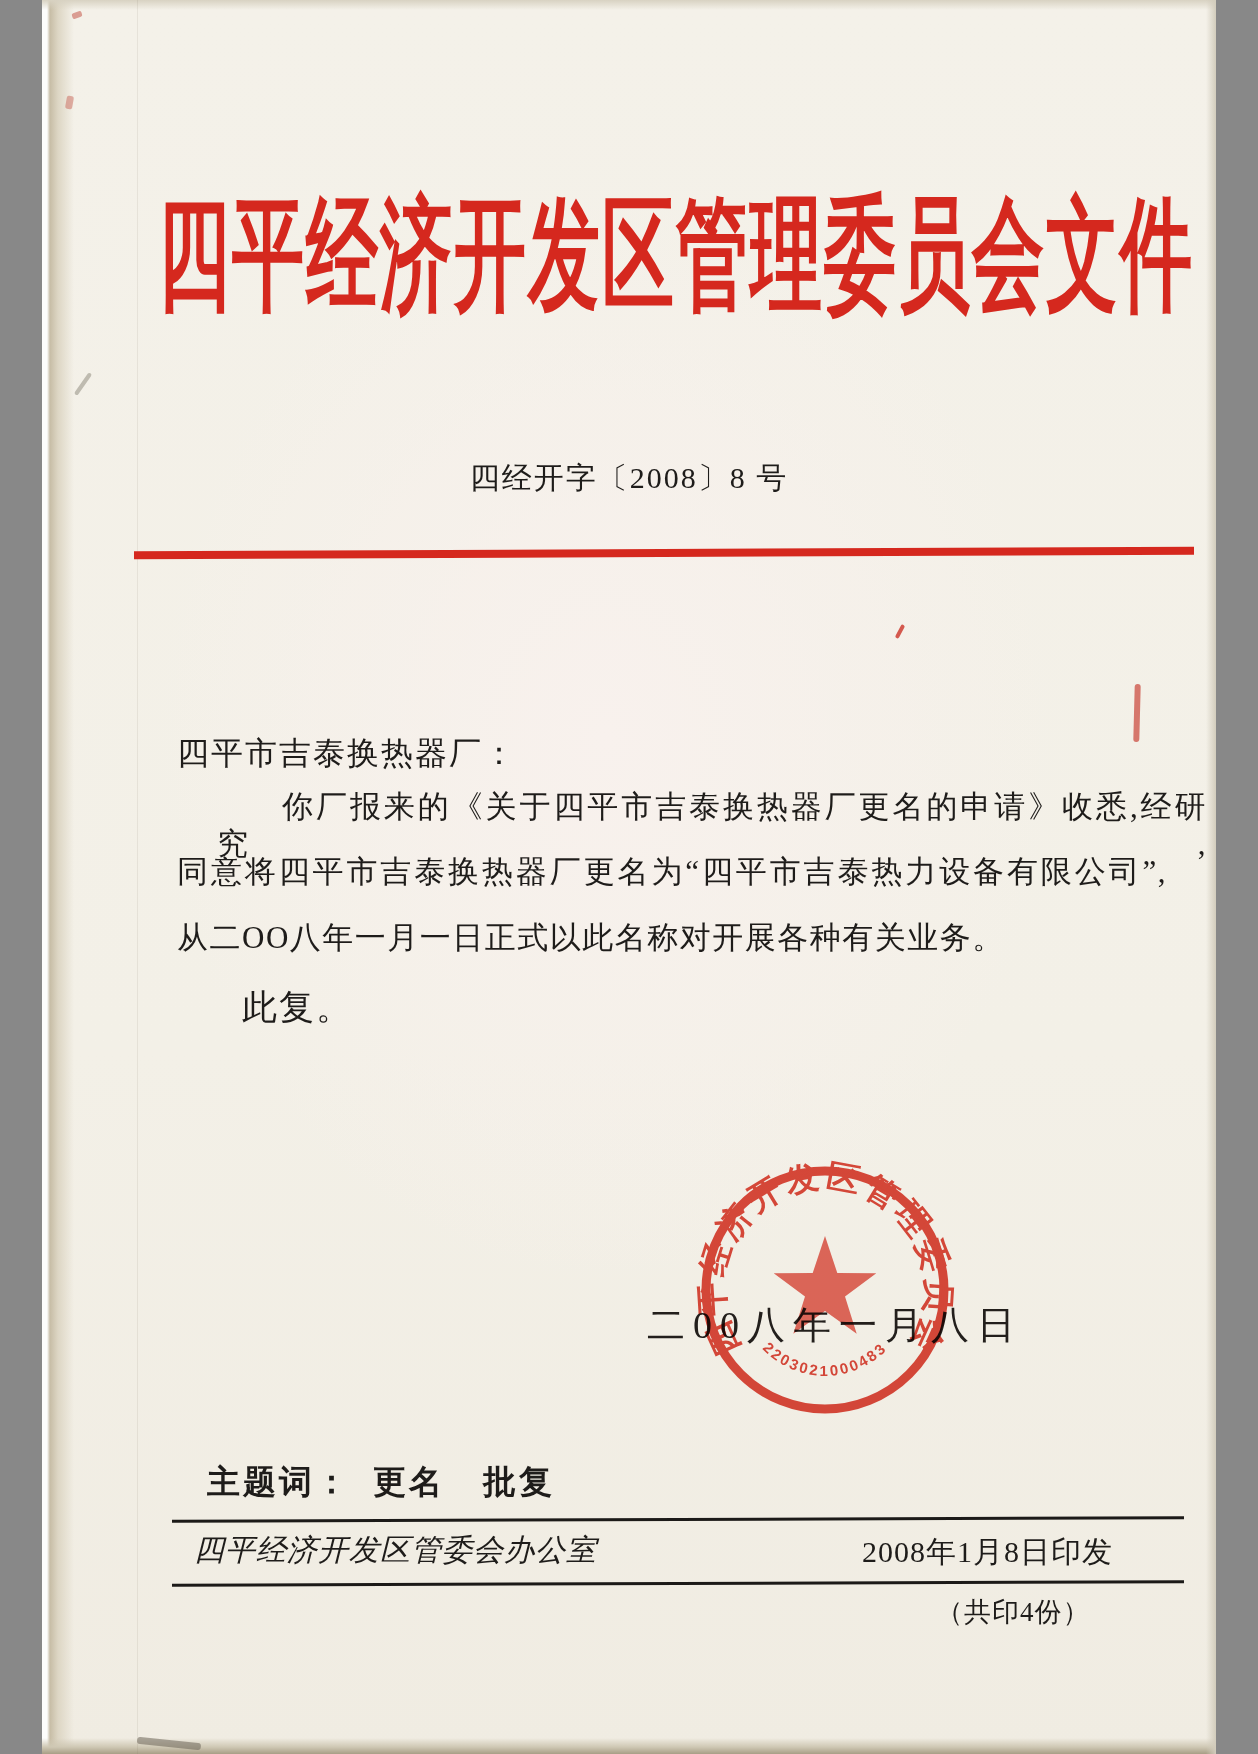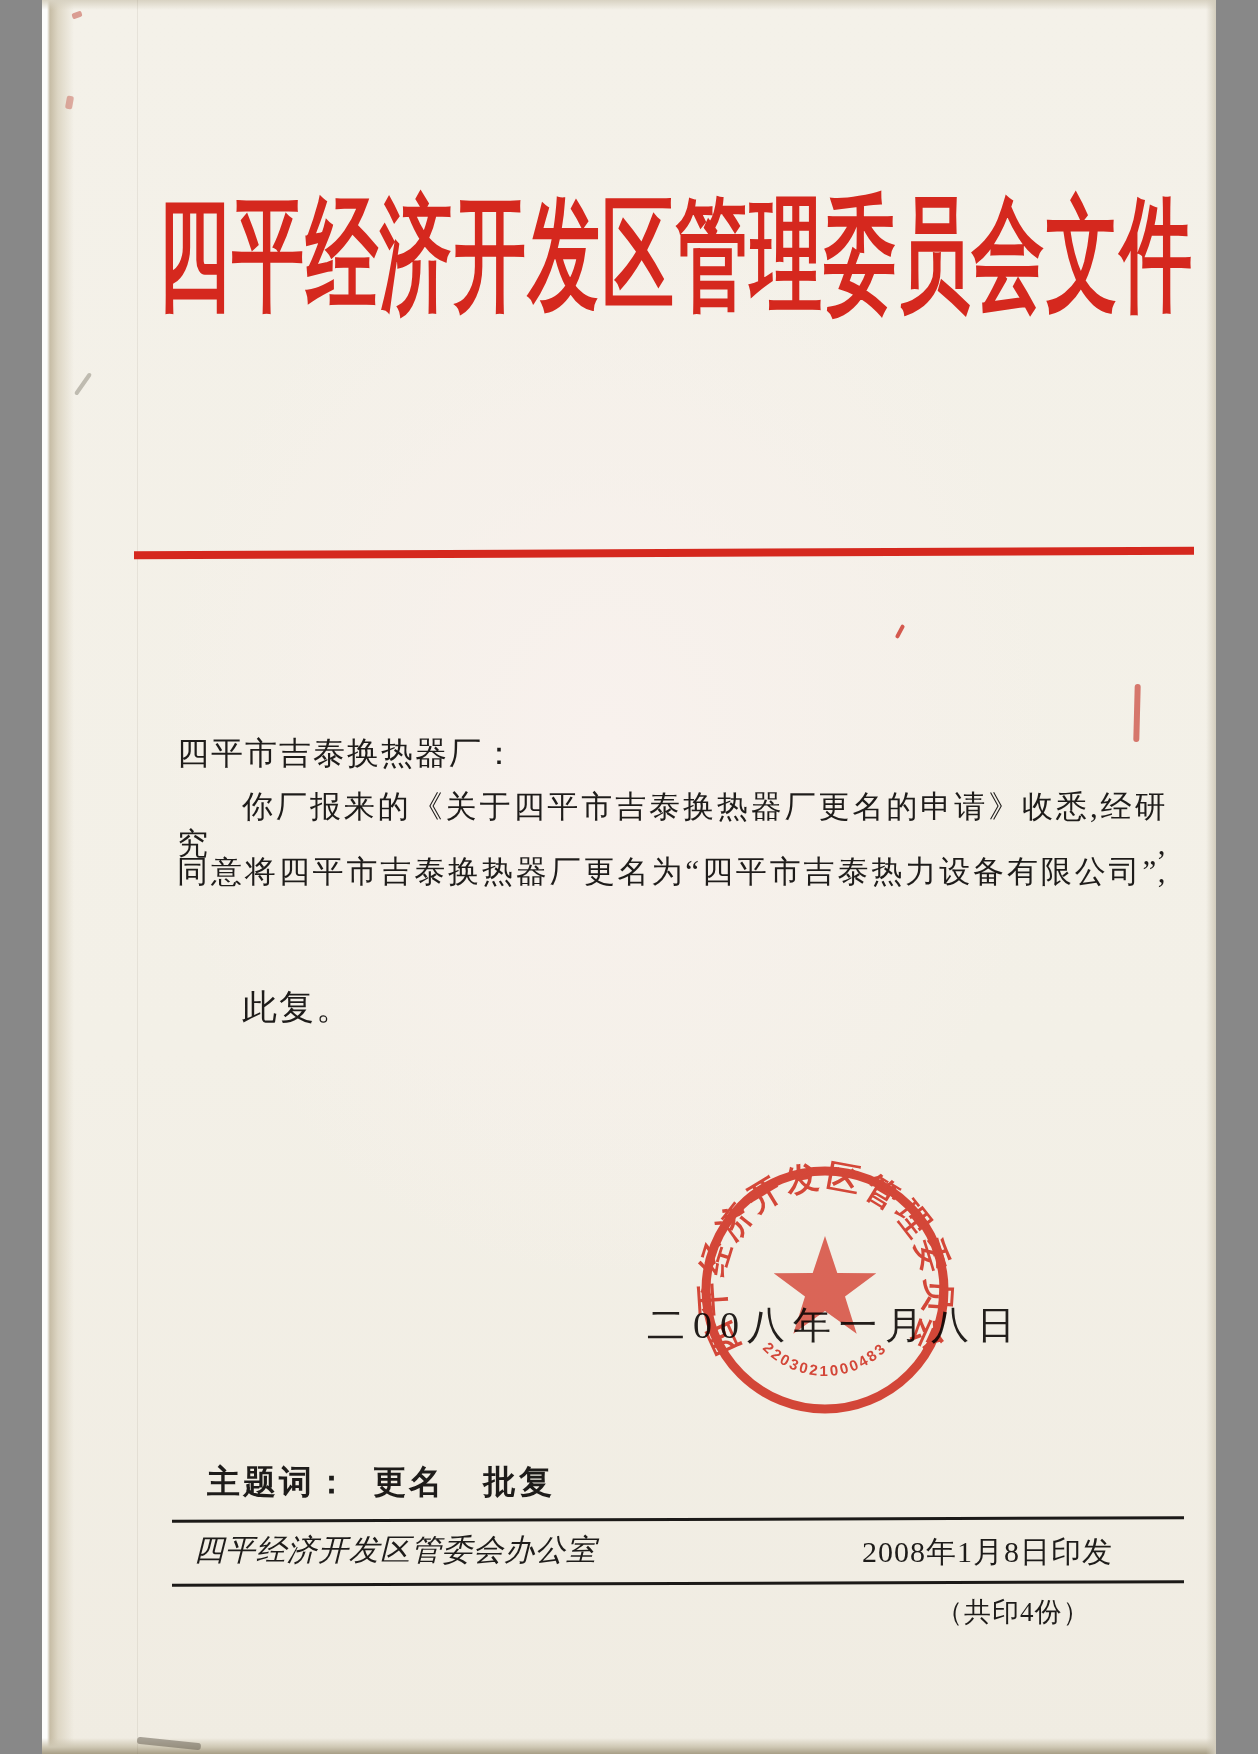--- a/index.html
+++ b/index.html
@@ -51,21 +51,21 @@
   .salutation{
     position:absolute;left:135px;top:732px;
     font-size:32px;letter-spacing:2px;
   }
   .pline{
     position:absolute;left:135px;width:990px;
     font-size:31px;letter-spacing:1.5px;line-height:1.2;
     white-space:normal;
   }
   .just{text-align:justify;text-align-last:justify;}
-  .pl1{top:788px;text-indent:2.1em;}
+  .pl1{top:788px;text-indent:2.1em;margin-left:40px;}
   .pl2{top:853px;}
   .pl3{top:919px;}
   .closing{
     position:absolute;left:200px;top:984px;
     font-size:35px;letter-spacing:2px;
   }
 
   .seal{
     position:absolute;left:653px;top:1160px;width:260px;height:260px;
     opacity:.92;mix-blend-mode:multiply;
@@ -119,28 +119,30 @@
 <div class="page">
 
   <div class="edge edge-left"></div>
   <div class="edge edge-top"></div>
   <div class="edge edge-bottom"></div>
   <div class="edge edge-right"></div>
   <div class="crease"></div>
 
   <div class="header-title">四平经济开发区管理委员会文件</div>
 
+  <div class="doc-number">四经开字〔2008〕8 号</div>
 
   <div class="red-rule"></div>
 
 
   <div class="salutation">四平市吉泰换热器厂：</div>
 
   <div class="pline pl1 just">你厂报来的《关于四平市吉泰换热器厂更名的申请》收悉,经研究,</div>
   <div class="pline pl2 just">同意将四平市吉泰换热器厂更名为“四平市吉泰热力设备有限公司”,</div>
+  <div class="pline pl3">从二OO八年一月一日正式以此名称对开展各种有关业务。</div>
 
   <div class="closing">此复。</div>
 
   <svg class="seal" viewBox="0 0 260 260">
     <defs>
       <path id="sealTextArc" d="M 49.6,192.8 A 102,102 0 1 1 210.4,192.8" fill="none"></path>
       <path id="sealNumArc" d="M 49.2,159.4 A 86,86 0 0 0 210.8,159.4" fill="none"></path>
     </defs>
     <circle class="seal-ring" cx="130" cy="130" r="119" stroke-width="9"></circle>
     <polygon class="seal-star" points="130,76 142.3,113 181.3,113.3 150,136.5 161.7,173.7 130,151 98.3,173.7 110,136.5 78.7,113.3 117.7,113"></polygon>

